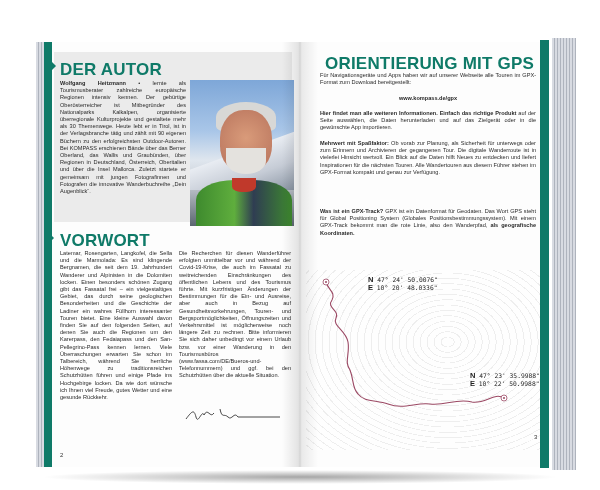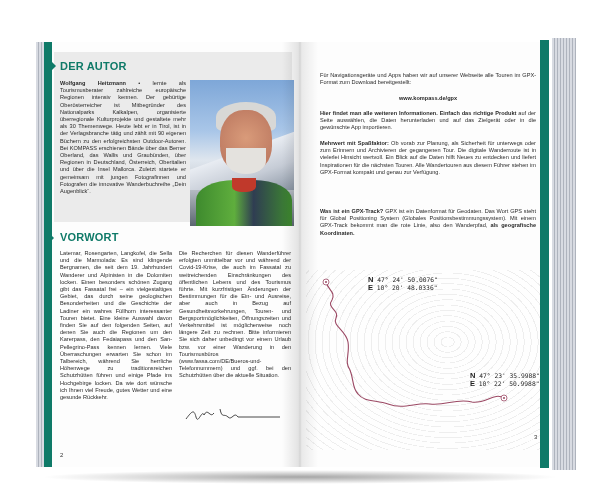--- a/index.html
+++ b/index.html
@@ -7,21 +7,21 @@
   .shadow{position:absolute;left:40px;top:470px;width:520px;height:14px;background:radial-gradient(ellipse at center,rgba(0,0,0,0.35),rgba(0,0,0,0) 70%);}
   .edge-left{position:absolute;left:36px;top:42px;width:16px;height:425px;background:repeating-linear-gradient(90deg,#d8dbe2 0 2px,#aeb3bd 2px 3px);}
   .edge-right{position:absolute;left:552px;top:38px;width:24px;height:432px;background:repeating-linear-gradient(90deg,#d8dbe2 0 2px,#aeb3bd 2px 3px);}
   .page{position:absolute;top:42px;height:425px;background:#fdfdfd;overflow:hidden;}
   .page.left{left:44px;width:256px;}
   .page.right{left:300px;width:248px;}
   .teal-band-left{position:absolute;left:44px;top:42px;width:8px;height:425px;background:#0f7a68;}
   .teal-band-right{position:absolute;left:540px;top:40px;width:9px;height:428px;background:#0f7a68;}
   .gutter{position:absolute;left:282px;top:42px;width:36px;height:425px;background:linear-gradient(90deg,rgba(255,255,255,0) 0%,rgba(0,0,0,0.10) 45%,rgba(0,0,0,0.16) 50%,rgba(0,0,0,0.08) 55%,rgba(255,255,255,0) 100%);}
   .author-box{position:absolute;left:10px;top:10px;width:238px;height:170px;background:#ebebeb;}
-  .head{color:#0f7a68;font-weight:bold;font-size:11px;letter-spacing:0.2px;}
+  .head{color:#0f7a68;font-weight:bold;font-size:17px;letter-spacing:0.2px;}
   .marker-l{position:absolute;left:8px;width:0;height:0;border-top:4px solid transparent;border-bottom:4px solid transparent;border-left:4px solid #0f7a68;}
   .marker-r{position:absolute;right:0px;width:0;height:0;border-top:4px solid transparent;border-bottom:4px solid transparent;border-right:4px solid #0f7a68;}
   .txt{font-size:5.6px;line-height:7.2px;color:#2a2a2a;text-align:justify;}
   .photo{position:absolute;left:136px;top:28px;width:104px;height:146px;background:linear-gradient(180deg,#7ea7d8 0%,#a9c6e8 35%,#dfe6ee 55%,#c9ced6 70%,#5b6670 100%);overflow:hidden;}
   .mtn{position:absolute;left:0;top:50px;width:104px;height:60px;background:linear-gradient(160deg,transparent 40%,#e8ecf2 41%,#c6ccd6 70%,#8a95a3 100%);}
   .face{position:absolute;left:30px;top:30px;width:52px;height:62px;border-radius:45% 45% 42% 42%;background:radial-gradient(circle at 50% 45%,#d99b7a,#b5705a);}
   .hair{position:absolute;left:26px;top:22px;width:60px;height:30px;border-radius:50% 50% 20% 20%;background:#d8d8d6;}
   .beard{position:absolute;left:36px;top:68px;width:40px;height:26px;border-radius:0 0 50% 50%;background:#e4e2de;}
   .jacket{position:absolute;left:6px;top:100px;width:96px;height:50px;border-radius:40% 40% 0 0;background:linear-gradient(90deg,#3e8a2e,#5fae3d 40%,#2f3d52 60%,#3e8a2e);}
   .collar{position:absolute;left:42px;top:98px;width:24px;height:14px;background:#c0392b;border-radius:0 0 40% 40%;}
@@ -61,20 +61,21 @@
   <div class="col" style="left:140px;top:363px;width:100px;height:20px;">
     <svg width="100" height="20" viewBox="0 0 100 20">
         <path d="M2 14 C8 6,10 4,12 12 S18 4,20 10 C24 2,26 14,30 8 M36 4 C38 14,40 8,44 12 S50 6,54 12 L96 12" stroke="#333" stroke-width="0.9" fill="none"></path>
       </svg>
   </div>
   <div class="pagenum" style="left:16px;top:410px;">2</div>
 </div>
 <div class="teal-band-left"></div>
 
 <div class="page right">
+  <div class="head" style="position:absolute;right:14px;top:12px;">ORIENTIERUNG MIT GPS</div>
   <div class="marker-r" style="top:14px;"></div>
   <div class="txt" style="position:absolute;left:20px;top:30px;width:216px;">Für Navigationsgeräte und Apps haben wir auf unserer Webseite alle Touren im GPX-Format zum Download bereitgestellt:</div>
   <div class="txt" style="position:absolute;left:20px;top:53px;width:216px;text-align:center;font-weight:bold;">www.kompass.de/gpx</div>
   <div class="txt" style="position:absolute;left:20px;top:68px;width:216px;"><b>Hier findet man alle weiteren Informationen. Einfach das richtige Produkt</b><span> auf der Seite auswählen, die Daten herunterladen und auf das Zielgerät oder in die gewünschte App importieren.</span></div>
   <div class="txt" style="position:absolute;left:20px;top:98px;width:216px;"><b>Mehrwert mit Spaßfaktor:</b><span> Ob vorab zur Planung, als Sicherheit für unterwegs oder zum Erinnern und Archivieren der gegangenen Tour. Die digitale Wanderroute ist in vielerlei Hinsicht wertvoll. Ein Blick auf die Daten hilft Neues zu entdecken und liefert Inspirationen für die nächsten Touren. Alle Wandertouren aus diesem Führer stehen im GPX-Format kompakt und genau zur Verfügung.</span></div>
   <div class="txt" style="position:absolute;left:20px;top:166px;width:216px;"><b>Was ist ein GPX-Track?</b><span> GPX ist ein Datenformat für Geodaten. Das Wort GPS steht für Global Positioning System (Globales Positionsbestimmungssystem). Mit einem GPX-Track bekommt man die rote Linie, also den Wanderpfad, </span><b>als geografische Koordinaten.</b></div>
 
   <div class="map">
     <svg class="track" width="236" height="180" viewBox="0 0 236 180">
       <path d="M20 12 C22 20,30 22,26 30 C20 38,34 40,30 48 C26 56,40 60,42 72 C44 84,38 92,44 100 C48 110,46 118,52 124 C58 132,70 130,82 134 C98 140,110 132,124 134 C140 136,150 128,166 132 C180 134,188 122,198 128" stroke="#8b2a4a" stroke-width="1.1" fill="none"></path>

